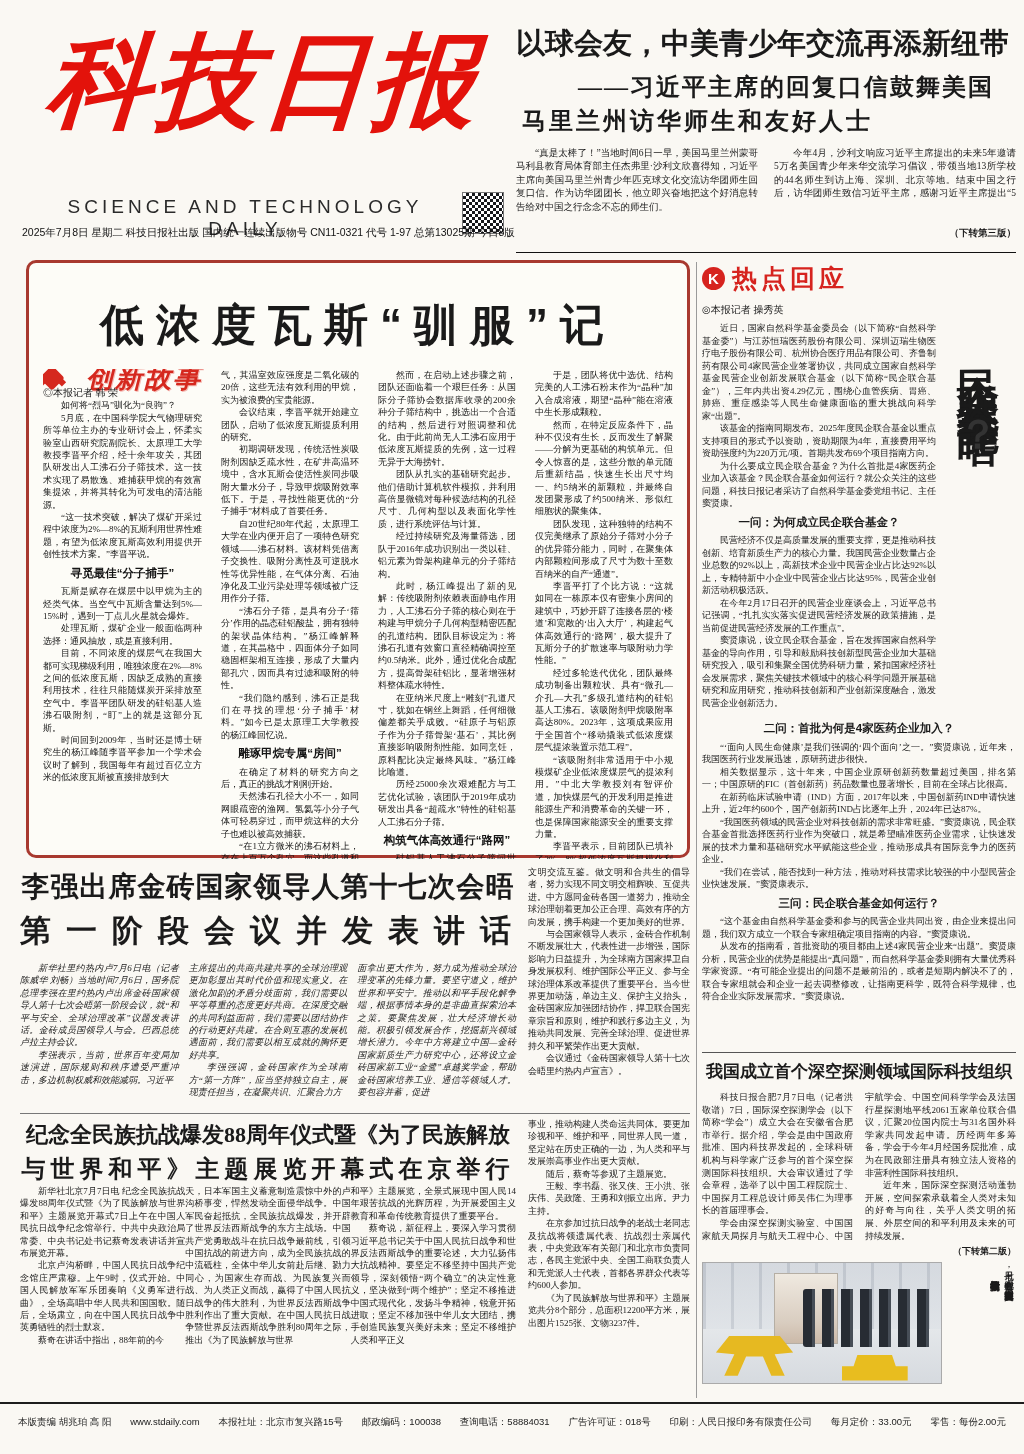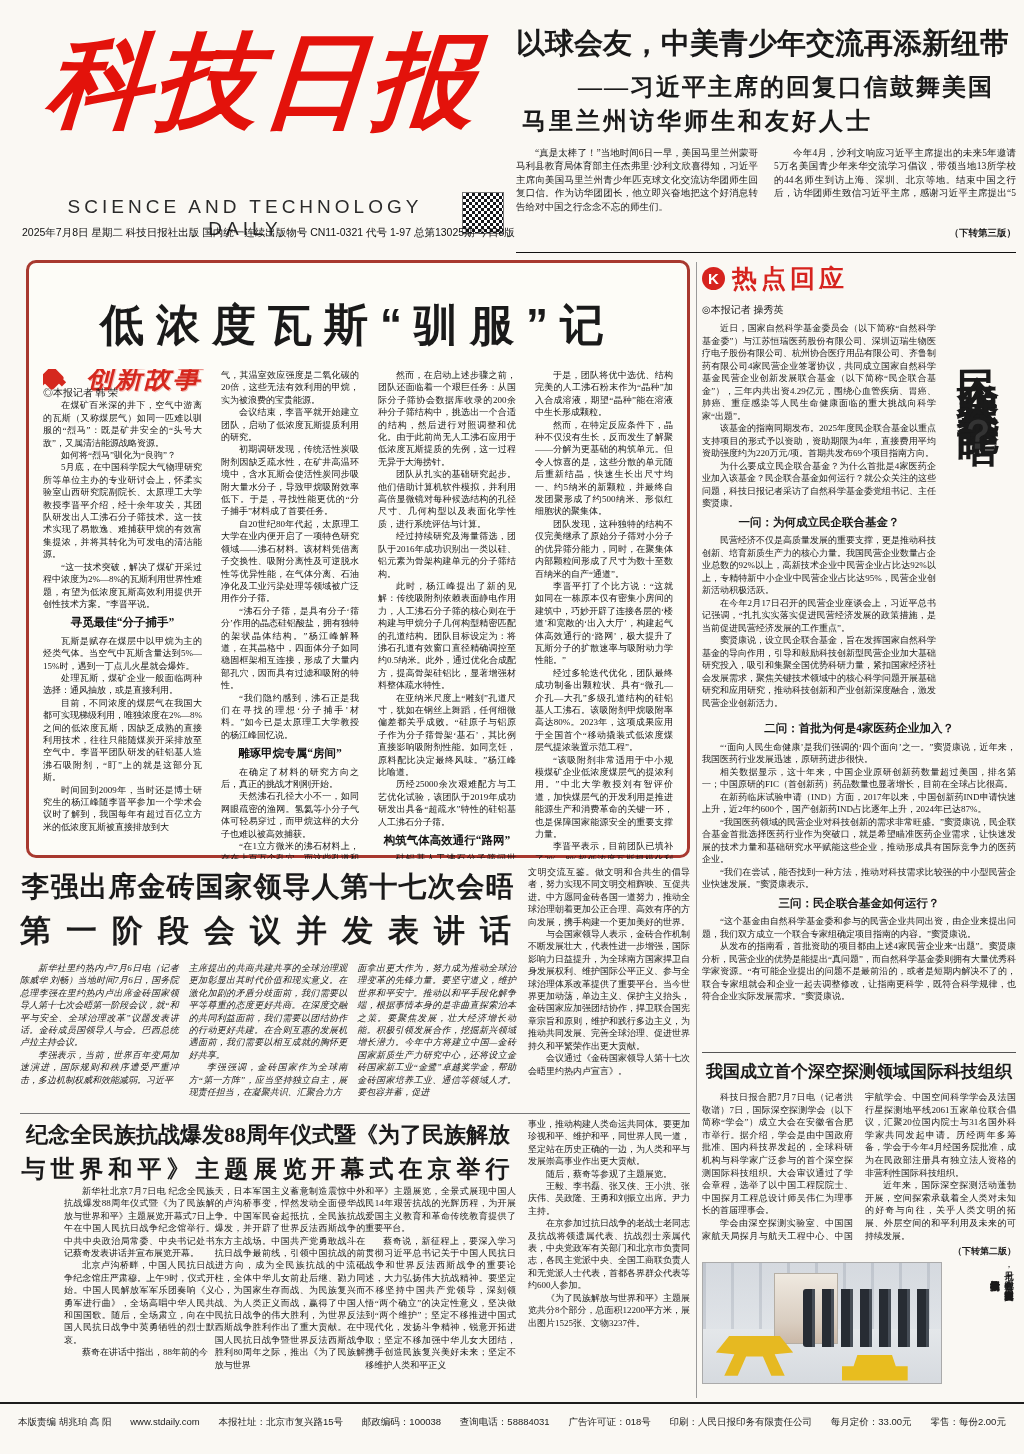--- a/index.html
+++ b/index.html
@@ -30,21 +30,21 @@
   .vrule{left:696px;top:262px;width:1px;height:1136px;background:#9a9a9a;}
   
   .feature{left:26px;top:260px;width:664px;height:598px;border:3px solid #a8392f;border-radius:10px;
        background:#fdfcf7;padding:25px 14px;box-sizing:border-box;}
   .feat-head{text-align:center;font-size:44px;font-weight:900;letter-spacing:12px;margin:8px 0 14px;white-space:nowrap;}
   .feat-cols{display:flex;gap:19px;height:490px;overflow:hidden;}
   .fcol{flex:1;font-size:9px;line-height:12.4px;text-align:justify;
        font-family:"Liberation Serif",serif;color:#151515;}
   .cols p,.cols div{margin:0;text-indent:2em;}
   .col-subhead{font-weight:900;text-align:center !important;text-indent:0 !important;
-       font-size:11.5px;margin:6px 0 !important;font-family:Liberation Serif, serif;}
+       font-size:11.5px;margin:6px 0 !important;font-family:Liberation Sans, sans-serif;}
   .noindent{text-indent:0 !important;}
   .story-logo{display:flex;align-items:center;gap:7px;margin:6px 0 8px;}
   .story-icon{width:18px;height:18px;background:#d5281e;transform:rotate(45deg);border-radius:3px;
        box-shadow:-4px 10px 0 -6px #d5281e,10px -4px 0 -6px #d5281e;}
   .story-text{color:#d5281e;font-weight:900;font-style:italic;font-size:27px;letter-spacing:2px;
        text-shadow:1px 1px 0 #f5b9b3;white-space:nowrap;}
   .byline{font-size:10px;margin:4px 0 8px;text-indent:0 !important;}
   
   .hotspot{left:702px;top:262px;width:314px;height:786px;overflow:hidden;}
   .hs-header{display:flex;align-items:center;gap:7px;}
@@ -70,21 +70,21 @@
   .lq-col{flex:1;font-size:9px;line-height:12.4px;text-align:justify;font-family:"Liberation Serif",serif;font-style:italic;}
   .lq-col4{flex:1;font-size:9px;line-height:12.4px;text-align:justify;font-family:"Liberation Serif",serif;}
   .rule-jn{left:20px;top:1113px;width:670px;height:0;border-top:1px solid #777;}
   
   .jinian{left:20px;top:1118px;width:670px;height:280px;display:flex;gap:12px;overflow:hidden;}
   .jn-left{width:496px;flex:none;}
   .jn-h1{font-family:"Liberation Serif",serif;font-weight:900;font-size:22px;text-align:center;margin:2px 0 0;white-space:nowrap;}
   .jn-h2{font-family:"Liberation Serif",serif;font-weight:900;font-size:24px;text-align:center;
        letter-spacing:5px;margin:3px 0 0;white-space:nowrap;}
   .jn-sub{font-weight:700;font-size:18px;letter-spacing:6px;text-align:center;margin:7px 0;}
-  .jn-cols{display:flex;margin-left:44px;}
+  .jn-cols{display:flex;}
   .jn-col{flex:1;font-size:9px;line-height:12.4px;text-align:justify;font-family:"Liberation Serif",serif;}
   .jn-col4{flex:1;font-size:9px;line-height:12.4px;text-align:justify;font-family:"Liberation Serif",serif;}
   
   .rule-sk{left:702px;top:1052px;width:314px;height:0;border-top:1px solid #555;}
   .shenkong{left:702px;top:1058px;width:314px;}
   .sk-head{font-size:17px;font-weight:900;text-align:center;margin:2px 0 8px;white-space:nowrap;}
   .sk-cols{column-count:2;column-gap:12px;font-size:9px;line-height:12.6px;text-align:justify;
        font-family:"Liberation Serif",serif;height:152px;overflow:hidden;}
   .sk-jump{text-align:right;font-weight:bold;font-size:9px;margin:2px 0 4px;}
   .sk-photo-row{display:flex;gap:6px;height:122px;}
@@ -134,21 +134,20 @@
 <div class="abs feature">
   <div class="feat-head">低浓度瓦斯“驯服”记</div>
   <div class="feat-cols">
     <div class="fcol cols">
       <div class="story-logo">
         <span class="story-icon"></span>
         <span class="story-text">创新故事</span>
       </div>
       <div class="byline">◎本报记者 韩 荣</div>
       <div>
-          <p>在煤矿百米深的井下，空气中游离的瓦斯（又称煤层气）如同一匹难以驯服的“烈马”：既是矿井安全的“头号大敌”，又属清洁能源战略资源。</p>
           <p>如何将“烈马”驯化为“良驹”？</p>
           <p>5月底，在中国科学院大气物理研究所等单位主办的专业研讨会上，怀柔实验室山西研究院副院长、太原理工大学教授李晋平介绍，经十余年攻关，其团队研发出人工沸石分子筛技术。这一技术实现了易散逸、难捕获甲烷的有效富集提浓，并将其转化为可发电的清洁能源。</p>
           <p>“这一技术突破，解决了煤矿开采过程中浓度为2%—8%的瓦斯利用世界性难题，有望为低浓度瓦斯高效利用提供开创性技术方案。”李晋平说。</p>
           <div class="col-subhead">寻觅最佳“分子捕手”</div>
           <p>瓦斯是赋存在煤层中以甲烷为主的烃类气体。当空气中瓦斯含量达到5%—15%时，遇到一丁点儿火星就会爆炸。</p>
           <p>处理瓦斯，煤矿企业一般面临两种选择：通风抽放，或是直接利用。</p>
           <p>目前，不同浓度的煤层气在我国大都可实现梯级利用，唯独浓度在2%—8%之间的低浓度瓦斯，因缺乏成熟的直接利用技术，往往只能随煤炭开采排放至空气中。李晋平团队研发的硅铝基人造沸石吸附剂，“盯”上的就是这部分瓦斯。</p>
           <p>时间回到2009年，当时还是博士研究生的杨江峰随李晋平参加一个学术会议时了解到，我国每年有超过百亿立方米的低浓度瓦斯被直接排放到大</p>
         </div>
     </div>

